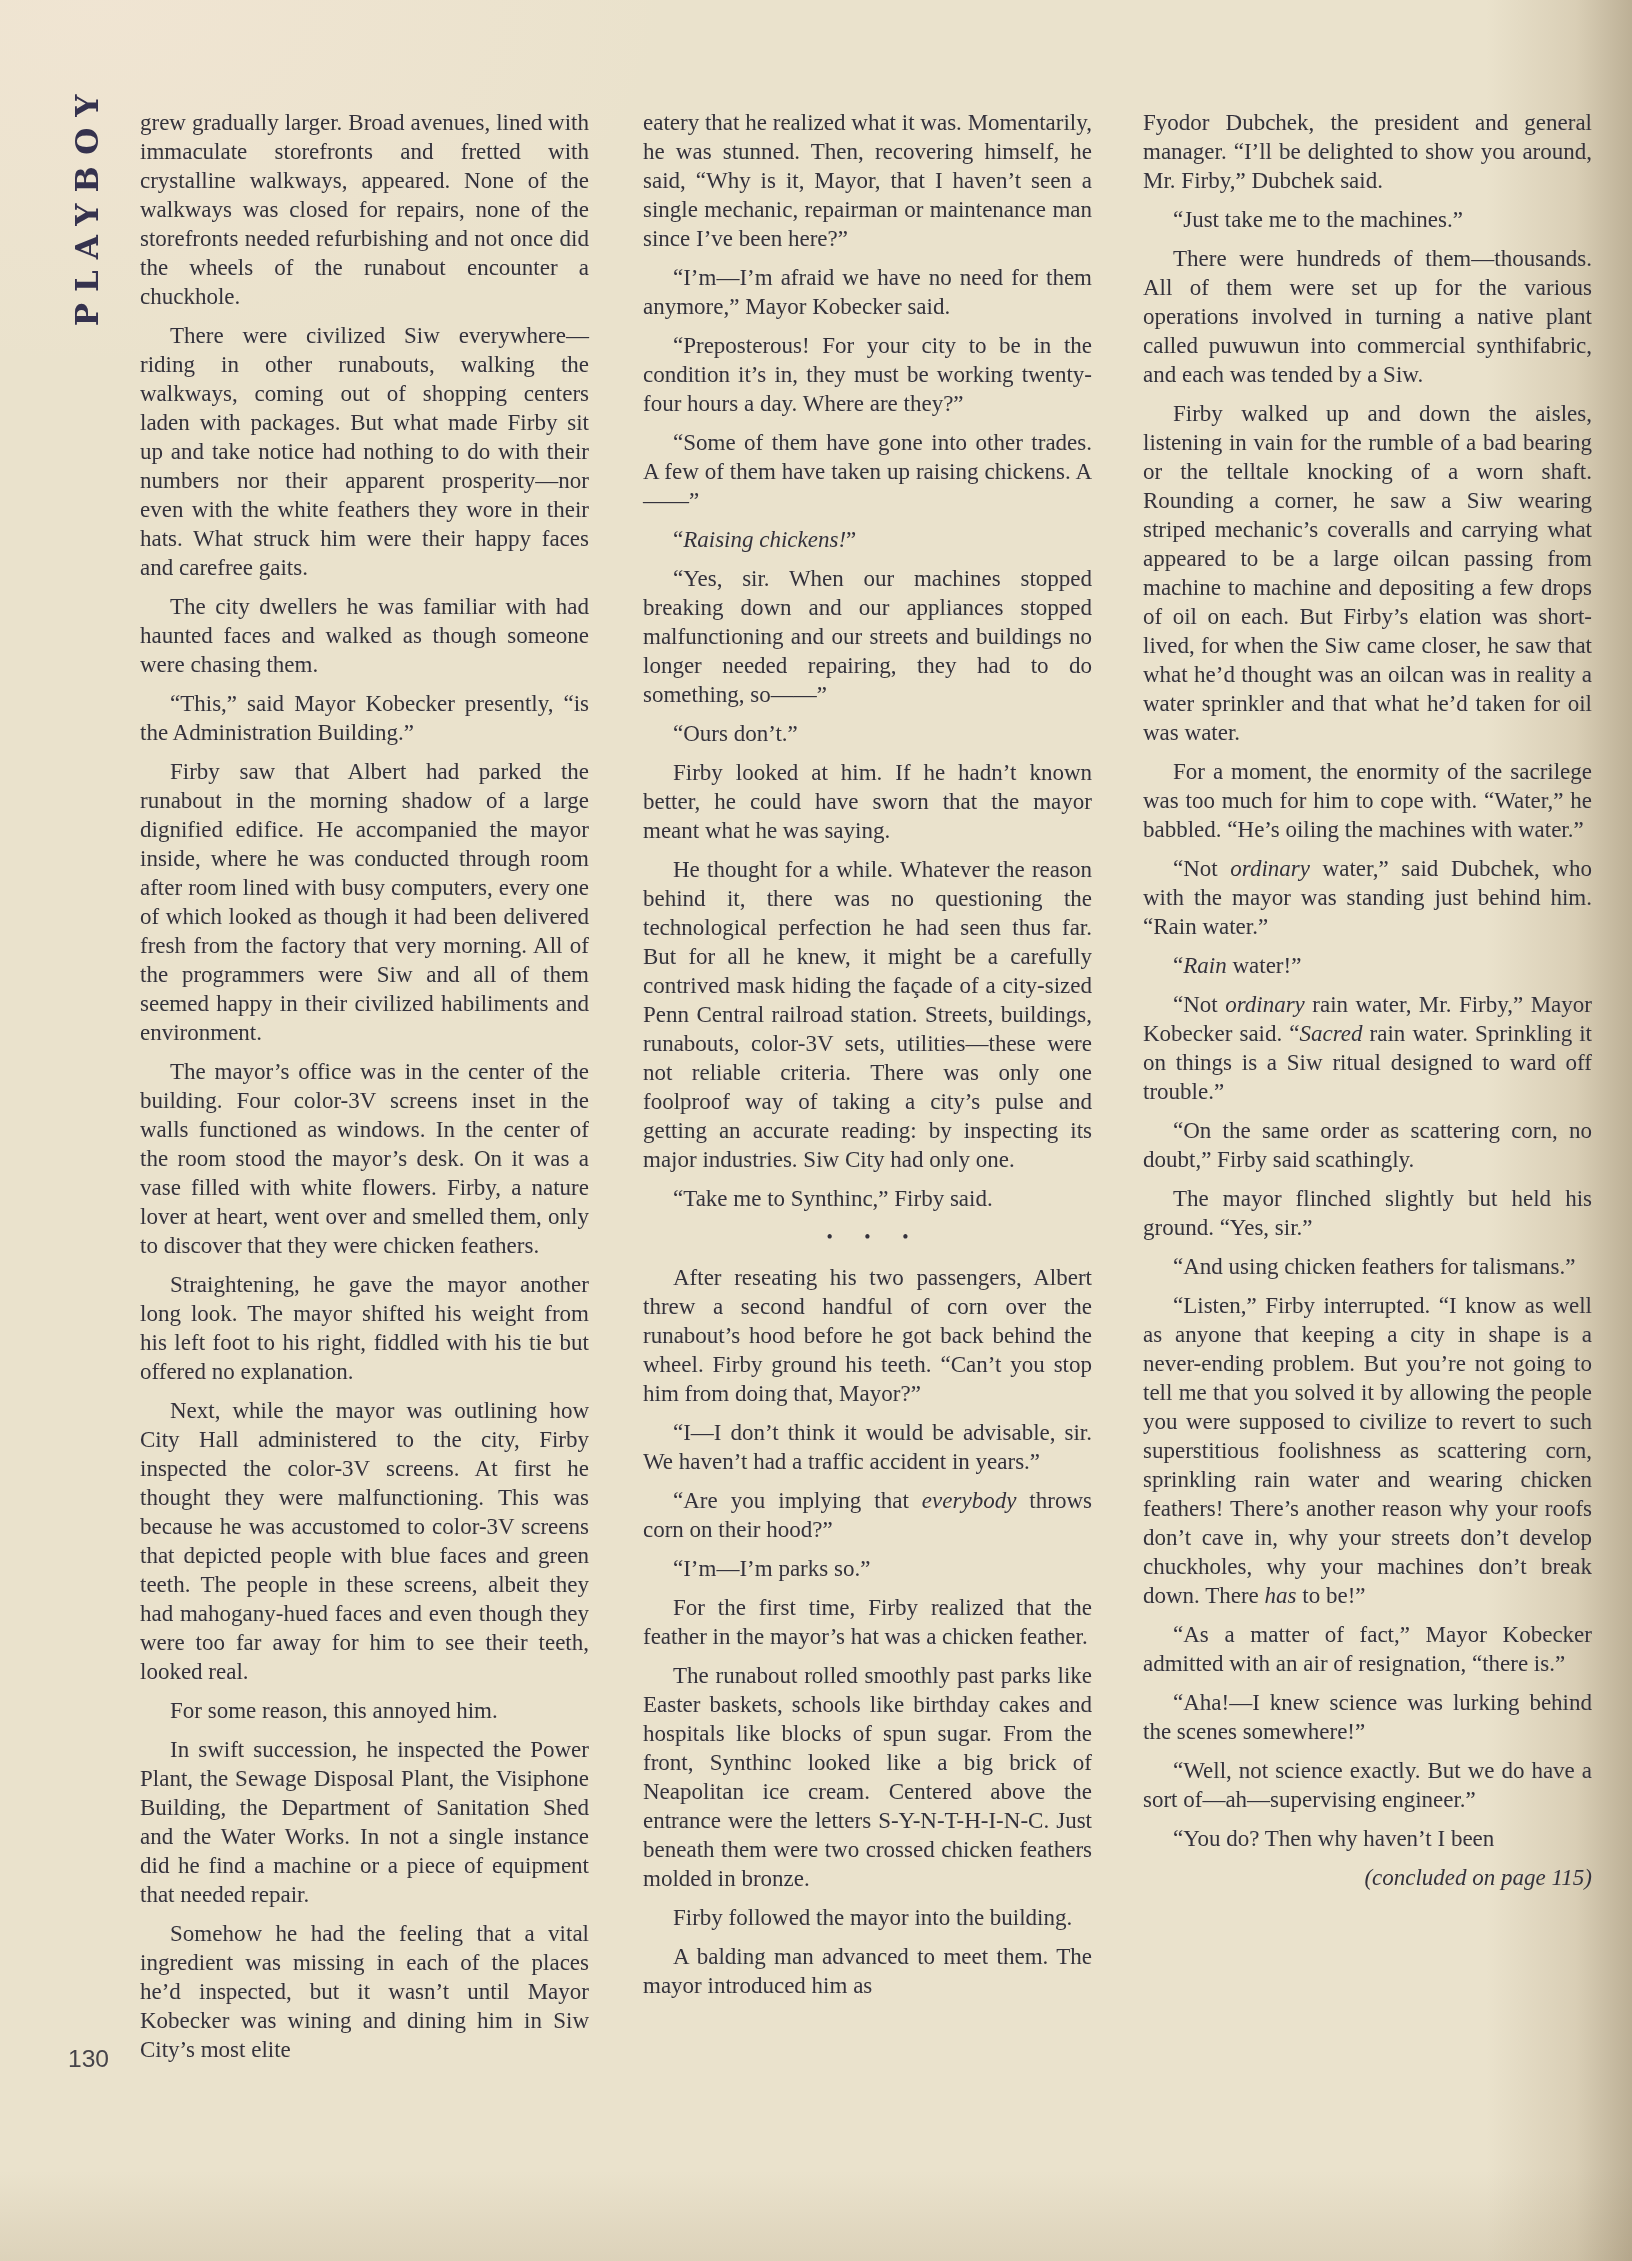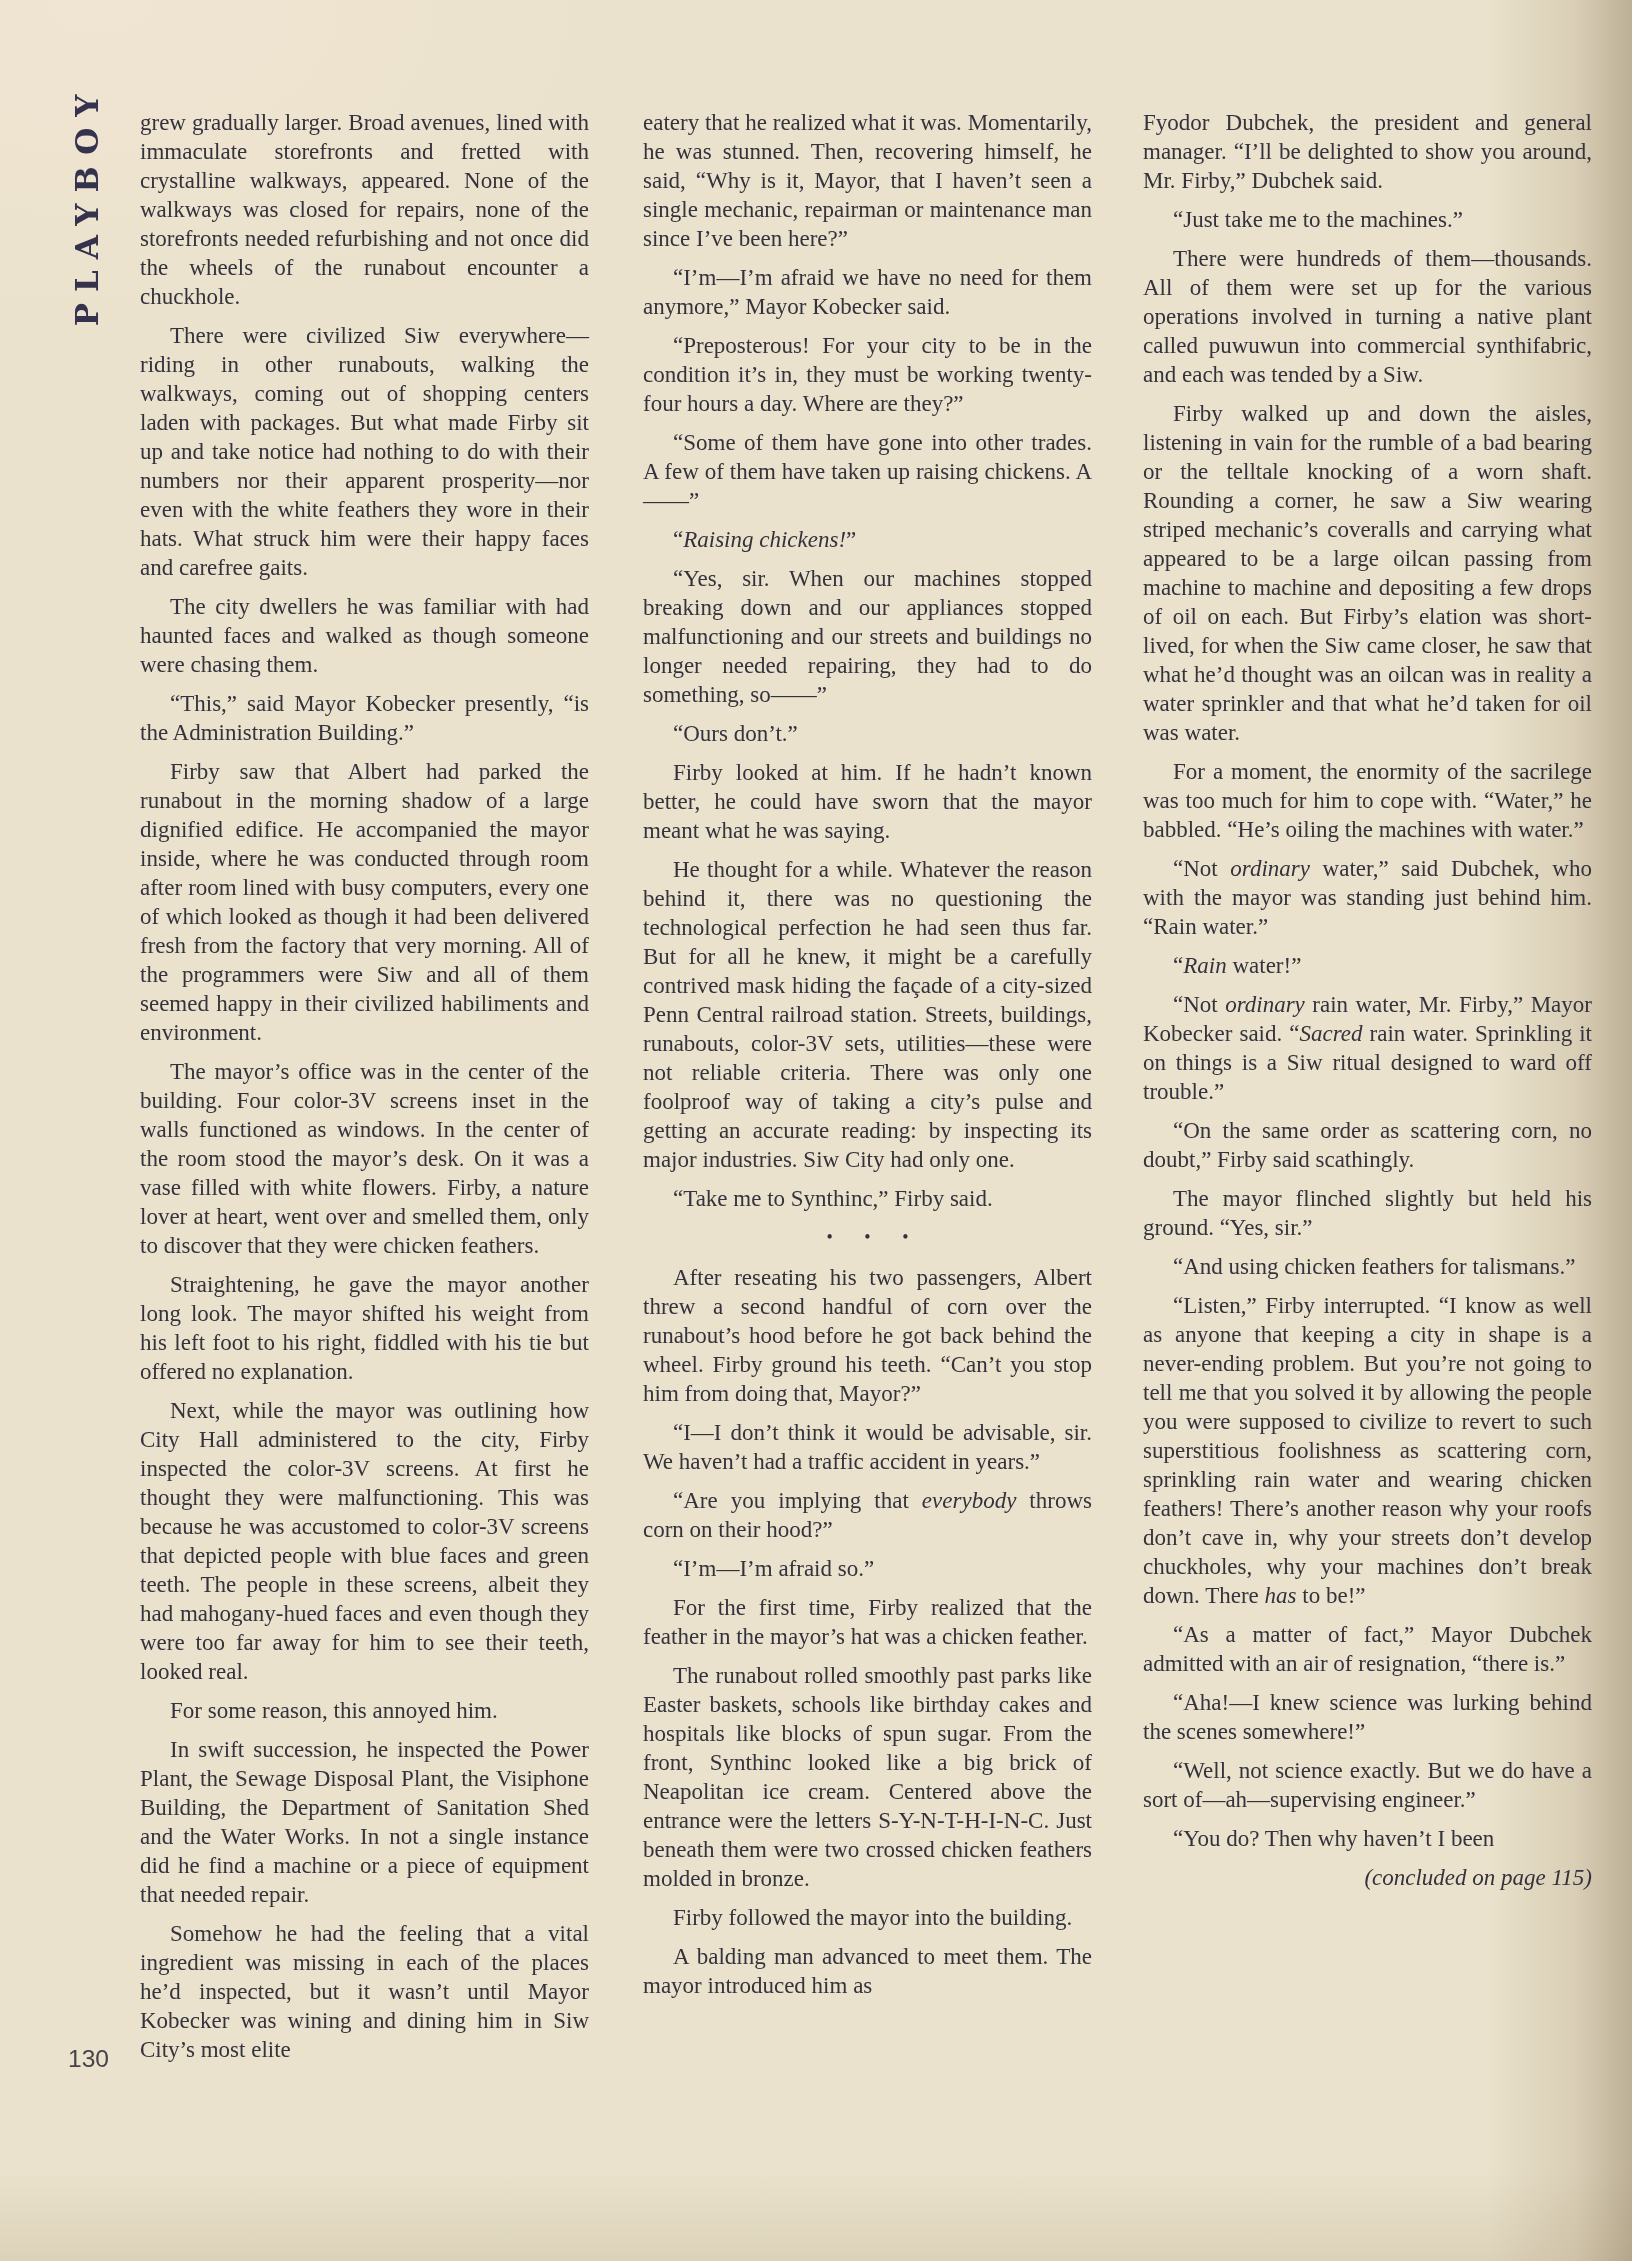--- a/index.html
+++ b/index.html
@@ -87,40 +87,40 @@
     <p class="indent"><span>“</span><i>Raising chickens!</i><span>”</span></p>
     <p class="indent"><span>“Yes, sir. When our machines stopped breaking down and our appliances stopped malfunctioning and our streets and buildings no longer needed repairing, they had to do something, so——”</span></p>
     <p class="indent"><span>“Ours don’t.”</span></p>
     <p class="indent"><span>Firby looked at him. If he hadn’t known better, he could have sworn that the mayor meant what he was saying.</span></p>
     <p class="indent"><span>He thought for a while. Whatever the reason behind it, there was no questioning the technological perfection he had seen thus far. But for all he knew, it might be a carefully contrived mask hiding the façade of a city-sized Penn Central railroad station. Streets, buildings, runabouts, color-3V sets, utilities—these were not reliable criteria. There was only one foolproof way of taking a city’s pulse and getting an accurate reading: by inspecting its major industries. Siw City had only one.</span></p>
     <p class="indent"><span>“Take me to Synthinc,” Firby said.</span></p>
     <p class="divider"><span>• • •</span></p>
     <p class="indent"><span>After reseating his two passengers, Albert threw a second handful of corn over the runabout’s hood before he got back behind the wheel. Firby ground his teeth. “Can’t you stop him from doing that, Mayor?”</span></p>
     <p class="indent"><span>“I—I don’t think it would be advisable, sir. We haven’t had a traffic accident in years.”</span></p>
     <p class="indent"><span>“Are you implying that </span><i>everybody</i><span> throws corn on their hood?”</span></p>
-    <p class="indent"><span>“I’m—I’m afraid so.”</span></p>
+    <p class="indent"><span>“I’m—I’m parks so.”</span></p>
     <p class="indent"><span>For the first time, Firby realized that the feather in the mayor’s hat was a chicken feather.</span></p>
     <p class="indent"><span>The runabout rolled smoothly past parks like Easter baskets, schools like birthday cakes and hospitals like blocks of spun sugar. From the front, Synthinc looked like a big brick of Neapolitan ice cream. Centered above the entrance were the letters S-Y-N-T-H-I-N-C. Just beneath them were two crossed chicken feathers molded in bronze.</span></p>
     <p class="indent"><span>Firby followed the mayor into the building.</span></p>
     <p class="indent"><span>A balding man advanced to meet them. The mayor introduced him as</span></p>
   </div>
 <div class="column col-2">
     <p class="flush"><span>Fyodor Dubchek, the president and general manager. “I’ll be delighted to show you around, Mr. Firby,” Dubchek said.</span></p>
     <p class="indent"><span>“Just take me to the machines.”</span></p>
     <p class="indent"><span>There were hundreds of them—thousands. All of them were set up for the various operations involved in turning a native plant called puwuwun into commercial synthifabric, and each was tended by a Siw.</span></p>
     <p class="indent"><span>Firby walked up and down the aisles, listening in vain for the rumble of a bad bearing or the telltale knocking of a worn shaft. Rounding a corner, he saw a Siw wearing striped mechanic’s coveralls and carrying what appeared to be a large oilcan passing from machine to machine and depositing a few drops of oil on each. But Firby’s elation was short-lived, for when the Siw came closer, he saw that what he’d thought was an oilcan was in reality a water sprinkler and that what he’d taken for oil was water.</span></p>
     <p class="indent"><span>For a moment, the enormity of the sacrilege was too much for him to cope with. “Water,” he babbled. “He’s oiling the machines with water.”</span></p>
     <p class="indent"><span>“Not </span><i>ordinary</i><span> water,” said Dubchek, who with the mayor was standing just behind him. “Rain water.”</span></p>
     <p class="indent"><span>“</span><i>Rain</i><span> water!”</span></p>
     <p class="indent"><span>“Not </span><i>ordinary</i><span> rain water, Mr. Firby,” Mayor Kobecker said. “</span><i>Sacred</i><span> rain water. Sprinkling it on things is a Siw ritual designed to ward off trouble.”</span></p>
     <p class="indent"><span>“On the same order as scattering corn, no doubt,” Firby said scathingly.</span></p>
     <p class="indent"><span>The mayor flinched slightly but held his ground. “Yes, sir.”</span></p>
     <p class="indent"><span>“And using chicken feathers for talismans.”</span></p>
     <p class="indent"><span>“Listen,” Firby interrupted. “I know as well as anyone that keeping a city in shape is a never-ending problem. But you’re not going to tell me that you solved it by allowing the people you were supposed to civilize to revert to such superstitious foolishness as scattering corn, sprinkling rain water and wearing chicken feathers! There’s another reason why your roofs don’t cave in, why your streets don’t develop chuckholes, why your machines don’t break down. There </span><i>has</i><span> to be!”</span></p>
-    <p class="indent"><span>“As a matter of fact,” Mayor Dubchek admitted with an air of resignation, “there is.”</span></p>
+    <p class="indent"><span>“As a matter of fact,” Mayor Kobecker admitted with an air of resignation, “there is.”</span></p>
     <p class="indent"><span>“Aha!—I knew science was lurking behind the scenes somewhere!”</span></p>
     <p class="indent"><span>“Well, not science exactly. But we do have a sort of—ah—supervising engineer.”</span></p>
     <p class="indent"><span>“You do? Then why haven’t I been</span></p>
     <p class="note"><i>(concluded on page 115)</i></p>
   </div>
 
 <div class="page-number">130</div>
 
 
 </body></html>

